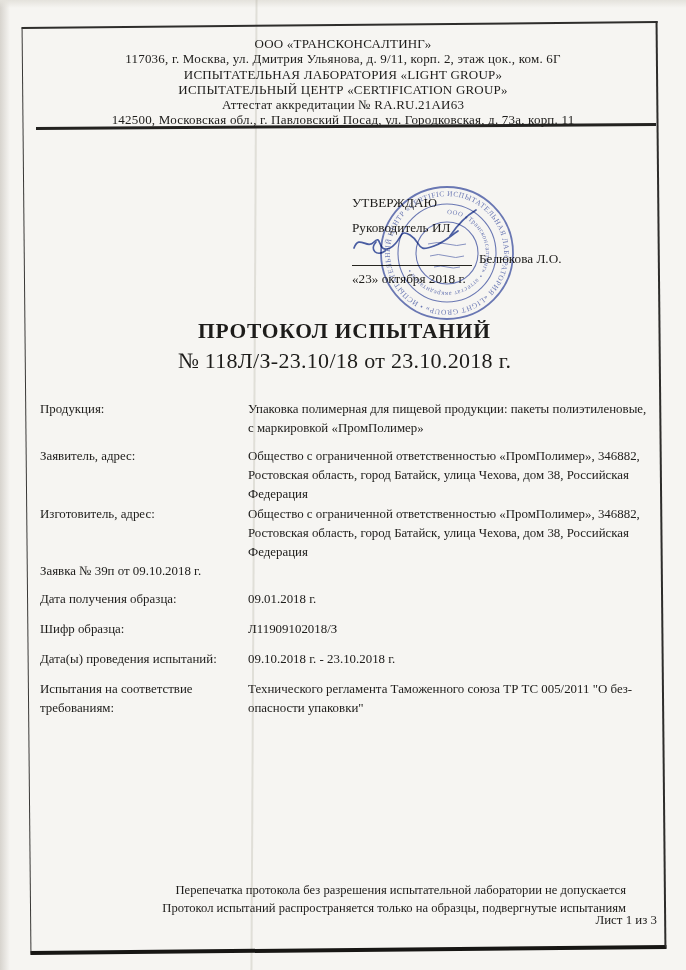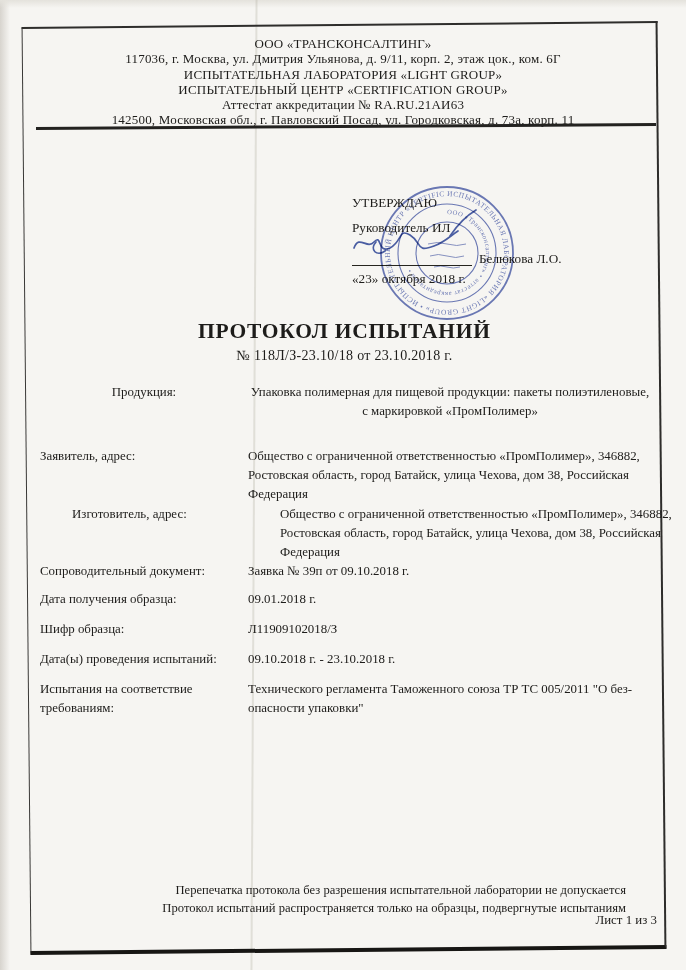--- a/index.html
+++ b/index.html
@@ -46,28 +46,28 @@
     border-top:1.4px solid #26251f;
   }
   .sig-name{position:absolute;left:127px;top:6px;white-space:nowrap;}
   .stamp-svg{
     position:absolute;left:372px;top:178px;
     opacity:0.82;mix-blend-mode:multiply;
   }
   .signature-svg{position:absolute;left:346px;top:206px;mix-blend-mode:multiply;}
   .title-block{position:absolute;left:28px;top:319px;width:633px;text-align:center;}
   .title-line1{font-size:21.5px;font-weight:bold;letter-spacing:0.8px;}
-  .title-line2{font-size:14px;margin-top:4px;letter-spacing:0.3px;}
+  .title-line2{font-size:22px;margin-top:4px;letter-spacing:0.3px;}
   .field-row{
     position:absolute;left:40px;width:612px;display:flex;
     font-size:12.9px;line-height:19px;
   }
   .field-label{width:208px;flex:0 0 208px;white-space:pre-wrap;}
   .field-value{width:404px;flex:1;white-space:pre-wrap;}
-  .row-0{top:383px;text-align:center;} .row-1{top:447px;} .row-2{top:505px;margin-left:32px;} .row-3{top:562px;}
+  .row-0{top:400px;} .row-1{top:447px;} .row-2{top:505px;} .row-3{top:562px;}
   .row-4{top:590px;} .row-5{top:620px;} .row-6{top:650px;} .row-7{top:680px;justify-content:flex-end;}
   .footer-block{
     position:absolute;left:60px;top:882px;width:566px;
     text-align:right;font-size:12.6px;line-height:17.5px;
   }
   .sheet-number{
     position:absolute;right:29px;top:913px;font-size:12.9px;
   }
 </style>
 </head>
@@ -145,21 +145,20 @@
 Ростовская область, город Батайск, улица Чехова, дом 38, Российская
 Федерация</div>
 </div>
 <div class="field-row row-2">
   <div class="field-label">Изготовитель, адрес:</div>
   <div class="field-value">Общество с ограниченной ответственностью «ПромПолимер», 346882,
 Ростовская область, город Батайск, улица Чехова, дом 38, Российская
 Федерация</div>
 </div>
 <div class="field-row row-3">
-  <div class="field-label">Сопроводительный документ:</div>
   <div class="field-value">Заявка № 39п от 09.10.2018 г.</div>
 </div>
 <div class="field-row row-4">
   <div class="field-label">Дата получения образца:</div>
   <div class="field-value">09.01.2018 г.</div>
 </div>
 <div class="field-row row-5">
   <div class="field-label">Шифр образца:</div>
   <div class="field-value">Л11909102018/З</div>
 </div>

